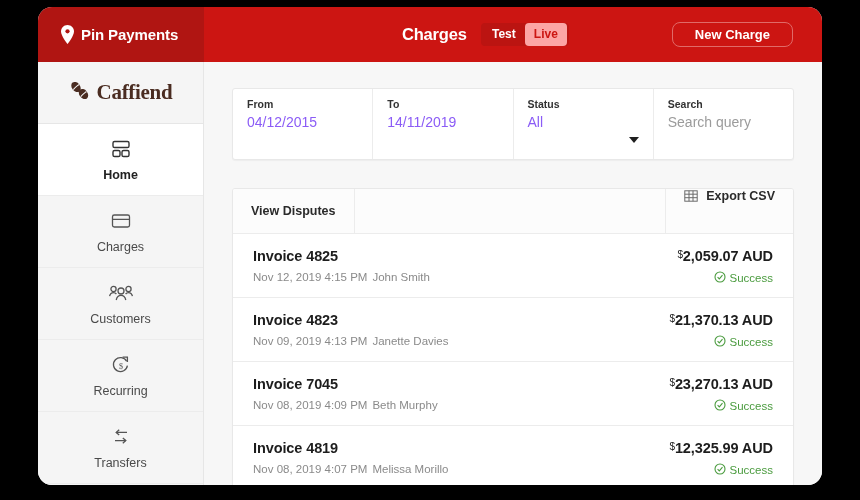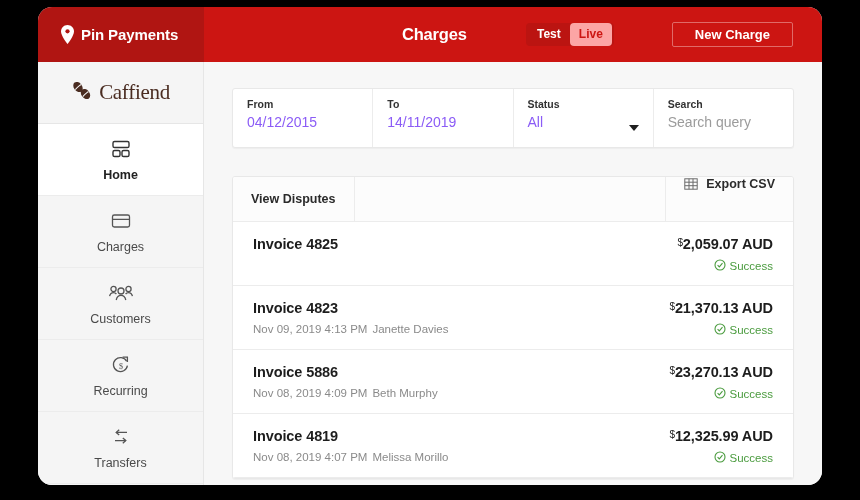--- a/index.html
+++ b/index.html
@@ -68,40 +68,39 @@
   }
   .env-toggle {
     position: absolute;
     left: 277px;
     display: flex;
     align-items: center;
     background: #bb1411;
     border-radius: 4px;
     height: 23px;
     padding: 2px;
-    margin-left: 45px;
   }
   .env-opt {
     font-size: 12px;
     font-weight: bold;
     color: #ffffff;
     padding: 0 9px;
     line-height: 23px;
     border-radius: 4px;
     white-space: nowrap;
   }
   .env-opt.active {
     background: #fca5a5;
     color: #cc1512;
   }
   .new-charge-btn {
     position: absolute;
     right: 29px;
     border: 1px solid #e06a68;
-    border-radius: 2px;
+    border-radius: 8px;
     color: #ffffff;
     font-size: 13px;
     font-weight: bold;
     padding: 4px 22px;
     background: transparent;
     white-space: nowrap;
   }
 
   
   .body {
@@ -122,21 +121,21 @@
     display: flex;
     align-items: center;
     justify-content: center;
     border-bottom: 1px solid #e6e6e6;
     background: #f5f5f5;
   }
   .bean-icon { margin-right: 6px; display: block; }
   .account-name {
     font-family: "Liberation Serif", serif;
     font-size: 21px;
-    font-weight: normal;
+    font-weight: bold;
     color: #4a2c21;
     letter-spacing: -0.3px;
   }
   .nav-item {
     height: 72px;
     display: flex;
     flex-direction: column;
     align-items: center;
     justify-content: center;
     border-bottom: 1px solid #ececec;
@@ -162,21 +161,21 @@
     background: #f7f7f7;
     padding: 26px 28px 0 28px;
   }
 
   .filters {
     display: flex;
     background: #ffffff;
     border: 1px solid #e8e8e8;
     border-radius: 3px;
     box-shadow: 0 1px 1px rgba(0,0,0,0.04);
-    height: 60px;
+    height: 72px;
     overflow: hidden;
   }
   .filter-cell {
     flex: 1 1 0;
     border-right: 1px solid #ececec;
     padding: 9px 14px 0 14px;
     position: relative;
   }
   .filter-cell:last-child { border-right: none; }
   .filter-label {
@@ -423,20 +422,23 @@
                   <line x1="9" y1="1.8" x2="9" y2="12.2"></line>
                 </svg>
               </span>
               <span>Export CSV</span>
             </div>
           </div>
 
           <div class="charge-row">
             <div class="charge-left">
               <div class="charge-title">Invoice 4825</div>
+              <div class="charge-meta">
+                <span>Nov 12, 2019 4:15 PM</span><span class="customer">John Smith</span>
+              </div>
             </div>
             <div class="charge-right">
               <div class="charge-amount"><span class="cur">$</span><span>2,059.07 AUD</span></div>
               <div class="status-badge">
                 <span>
                   <svg width="12" height="12" viewBox="0 0 12 12" fill="none" stroke="#4a9b3e" stroke-width="1.1">
                     <circle cx="6" cy="6" r="5"></circle>
                     <polyline points="3.6,6.2 5.3,7.9 8.5,4.2"></polyline>
                   </svg>
                 </span>
@@ -461,21 +463,21 @@
                     <polyline points="3.6,6.2 5.3,7.9 8.5,4.2"></polyline>
                   </svg>
                 </span>
                 <span>Success</span>
               </div>
             </div>
           </div>
 
           <div class="charge-row">
             <div class="charge-left">
-              <div class="charge-title">Invoice 5886</div>
+              <div class="charge-title">Invoice 7045</div>
               <div class="charge-meta">
                 <span>Nov 08, 2019 4:09 PM</span><span class="customer">Beth Murphy</span>
               </div>
             </div>
             <div class="charge-right">
               <div class="charge-amount"><span class="cur">$</span><span>23,270.13 AUD</span></div>
               <div class="status-badge">
                 <span>
                   <svg width="12" height="12" viewBox="0 0 12 12" fill="none" stroke="#4a9b3e" stroke-width="1.1">
                     <circle cx="6" cy="6" r="5"></circle>

